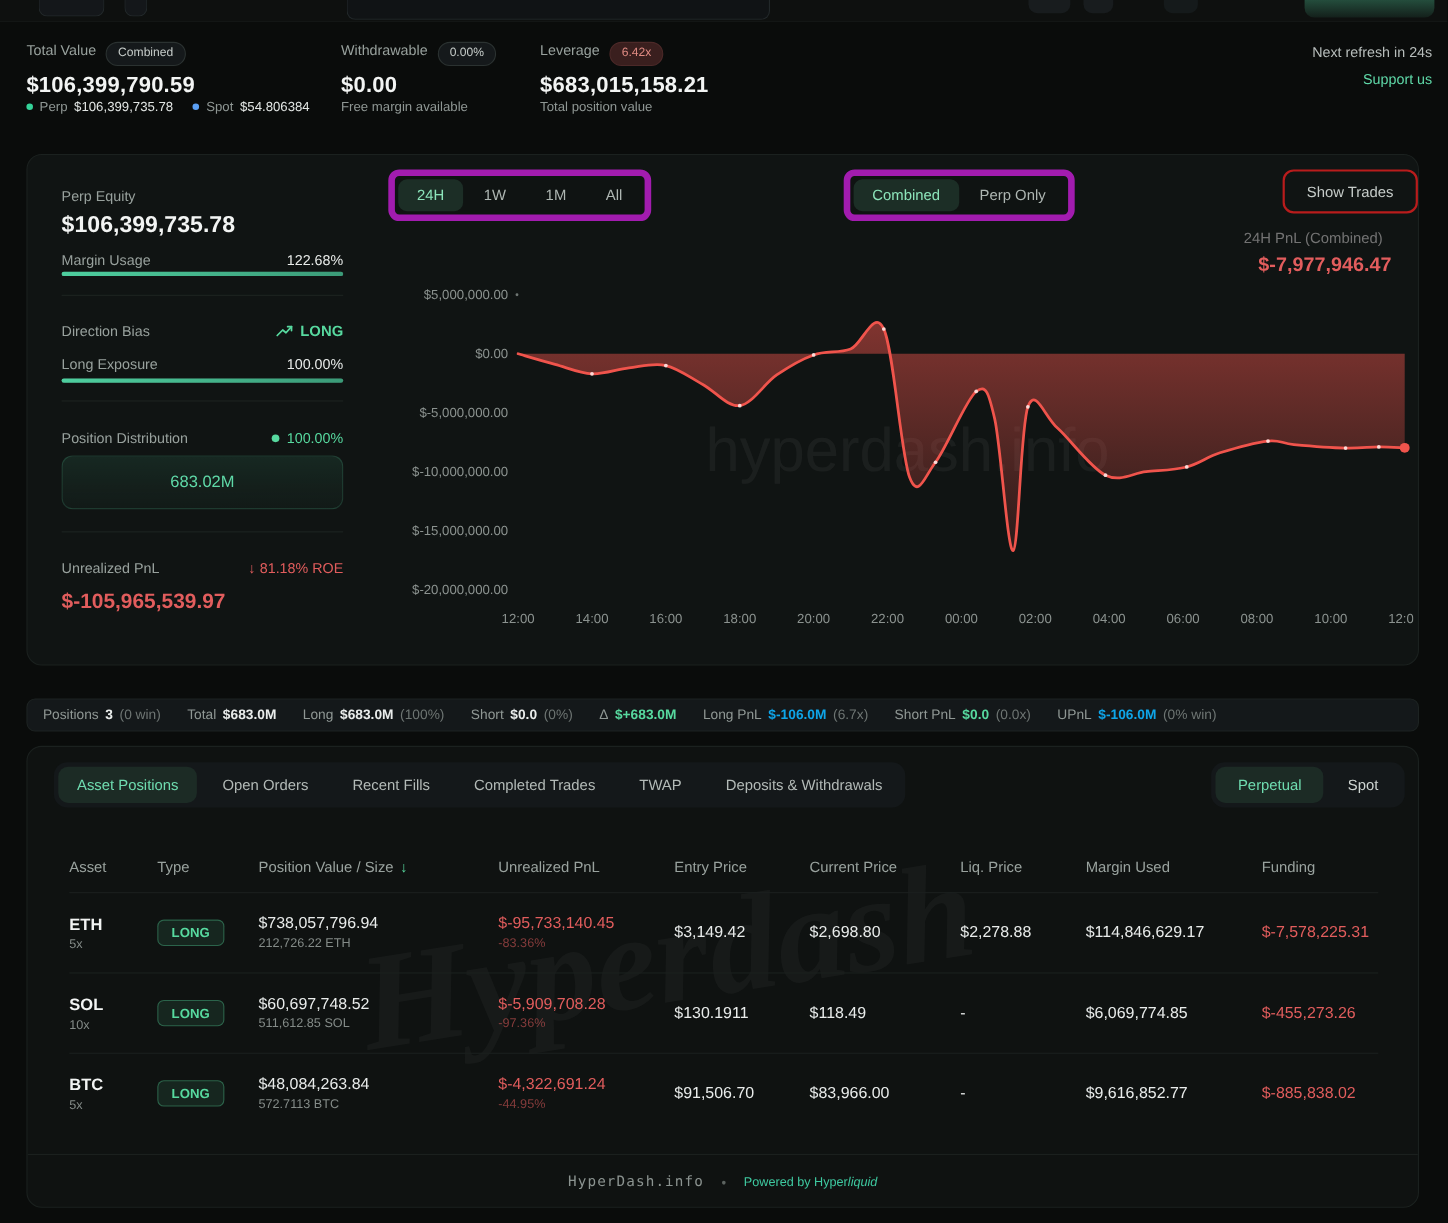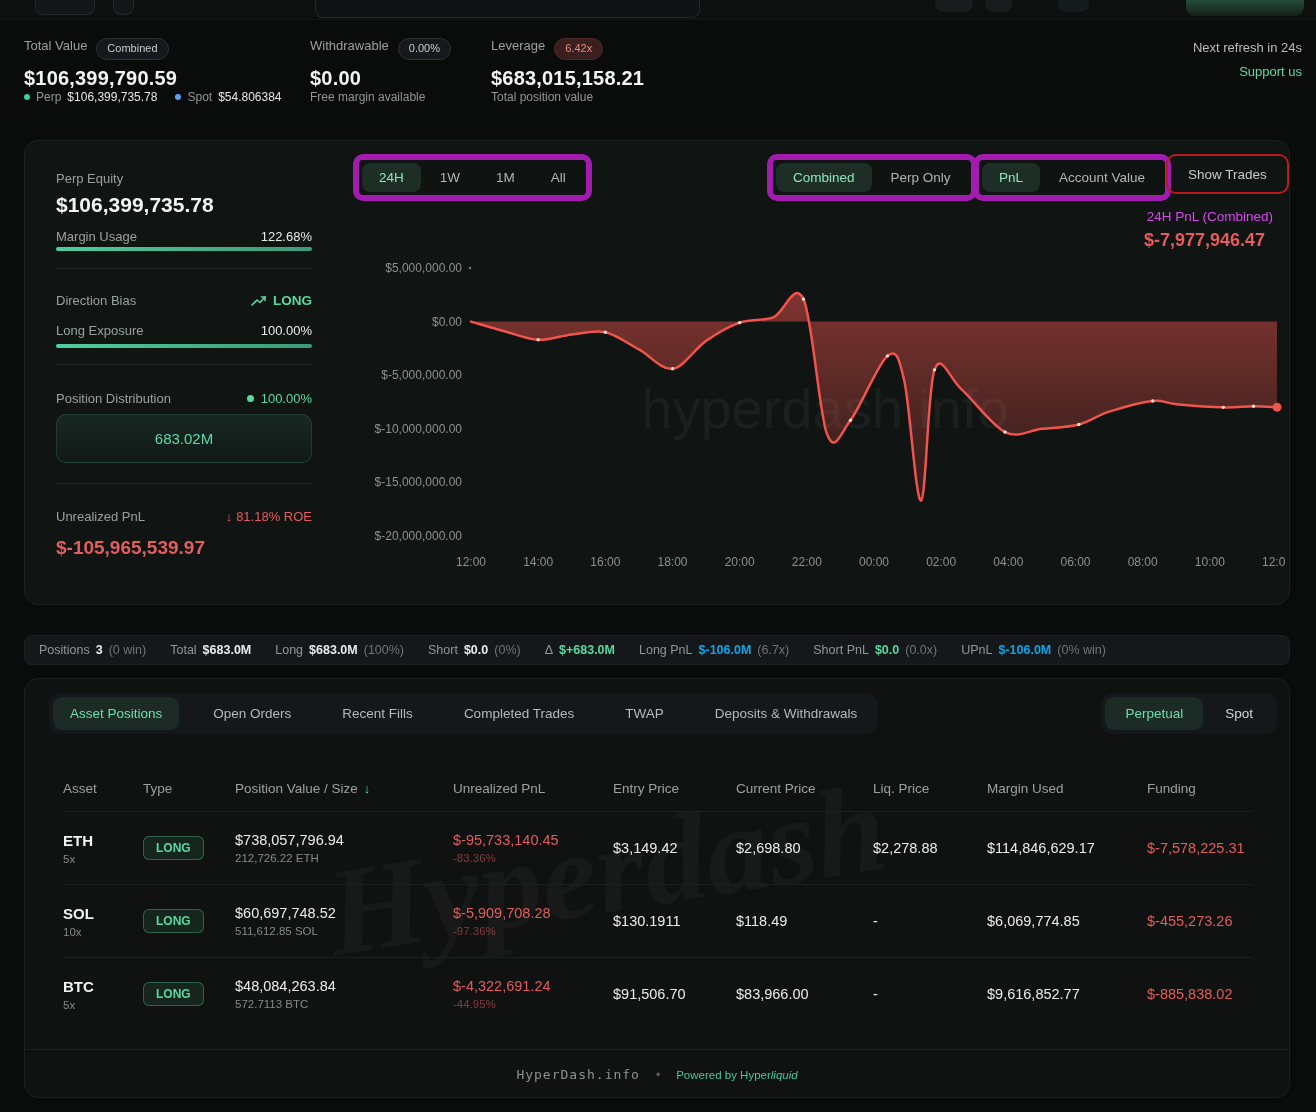--- a/index.html
+++ b/index.html
@@ -70,39 +70,39 @@
   
   .pillgroup{position:absolute;display:flex;background:#0f1312;border:6px solid #a21caf;border-radius:10px;padding:3px;gap:2px}
   .pillgroup .tab{background:transparent;border:none;color:#aeb6b2;font-size:13.5px;padding:7px 17px;
                   border-radius:8px;cursor:pointer;font-family:inherit;white-space:nowrap}
   .pillgroup .tab.active{background:#1c2e26;color:#8ce4ba}
   #range-tabs{left:328px;top:13px}
   #mode-tabs{left:742px;top:13px}
   #metric-tabs{left:948px;top:13px}
   #show-trades{position:absolute;left:1141px;top:13px;height:40px;padding:0 20px;background:transparent;
                border:2px solid #b91c1c;border-radius:10px;color:#c6ccc9;font-size:13.5px;cursor:pointer;font-family:inherit}
-  #chart-pnl-label{position:absolute;right:16px;top:68px;font-size:13.5px;color:#d946ef}
+  #chart-pnl-label{position:absolute;right:32px;top:68px;font-size:13.5px;color:#737373}
   #chart-pnl-value{position:absolute;right:24px;top:89px;font-size:18px;font-weight:600;color:#e25d5d}
   #chart-svg{position:absolute;left:340px;top:115px}
   .ax{font-size:12px;fill:#8b928f}
   .wm{font-size:56px;font-weight:500;fill:rgba(190,200,197,.065)}
 
   
   #positions-bar{position:absolute;left:24px;top:635px;width:1266px;height:30px;background:#14181a;
                  border:1px solid #1d2322;border-radius:8px;display:flex;align-items:center;gap:24px;
                  padding:0 14px;font-size:12.5px;white-space:nowrap}
   .seg{display:flex;align-items:center;gap:6px}
   .seg .lb{color:#8f9794}
   .seg .sx{color:#6e7573}
   .sb-white{color:#e9eceb;font-weight:600}
   .sb-green{color:#57d99f;font-weight:600}
   .sb-red{color:#0ea5e9;font-weight:600}
 
   
-  #main-tabs{position:absolute;left:24px;top:14px;display:flex;background:#14181a;border-radius:12px;padding:4px;gap:17px}
+  #main-tabs{position:absolute;left:24px;top:14px;display:flex;background:#14181a;border-radius:12px;padding:4px;gap:6px}
   #main-tabs .tab{background:transparent;border:none;color:#b3bab7;font-size:13.5px;padding:9px 17px;
                   border-radius:9px;cursor:pointer;font-family:inherit;white-space:nowrap}
   #main-tabs .tab.active{background:#1c2b25;color:#6fdcb0}
   #market-tabs{position:absolute;right:12px;top:14px;display:flex;background:#14181a;border-radius:12px;padding:4px;gap:2px}
   #market-tabs .tab{background:transparent;border:none;color:#cfd5d2;font-size:13.5px;padding:9px 20px;
                     border-radius:9px;cursor:pointer;font-family:inherit}
   #market-tabs .tab.active{background:#1c2b25;color:#6fdcb0}
 
   
   #tbl{position:absolute;left:38px;top:86px;width:1190px}
@@ -240,24 +240,20 @@
 
   <div class="pillgroup" id="range-tabs">
       <button class="tab active">24H</button>
       <button class="tab">1W</button>
       <button class="tab">1M</button>
       <button class="tab">All</button>
     </div>
   <div class="pillgroup" id="mode-tabs">
       <button class="tab active">Combined</button>
       <button class="tab">Perp Only</button>
-    </div>
-  <div class="pillgroup" id="metric-tabs">
-      <button class="tab active">PnL</button>
-      <button class="tab">Account Value</button>
     </div>
   <button id="show-trades">Show Trades</button>
   <div id="chart-pnl-label">24H PnL (Combined)</div>
   <div id="chart-pnl-value">$-7,977,946.47</div>
   <svg id="chart-svg" width="920" height="330">
       <defs>
         <linearGradient id="af" x1="0" y1="0" x2="0" y2="1">
           <stop offset="0" stop-color="#f0544c" stop-opacity="0.5"></stop>
           <stop offset="1" stop-color="#f0544c" stop-opacity="0.12"></stop>
         </linearGradient>

